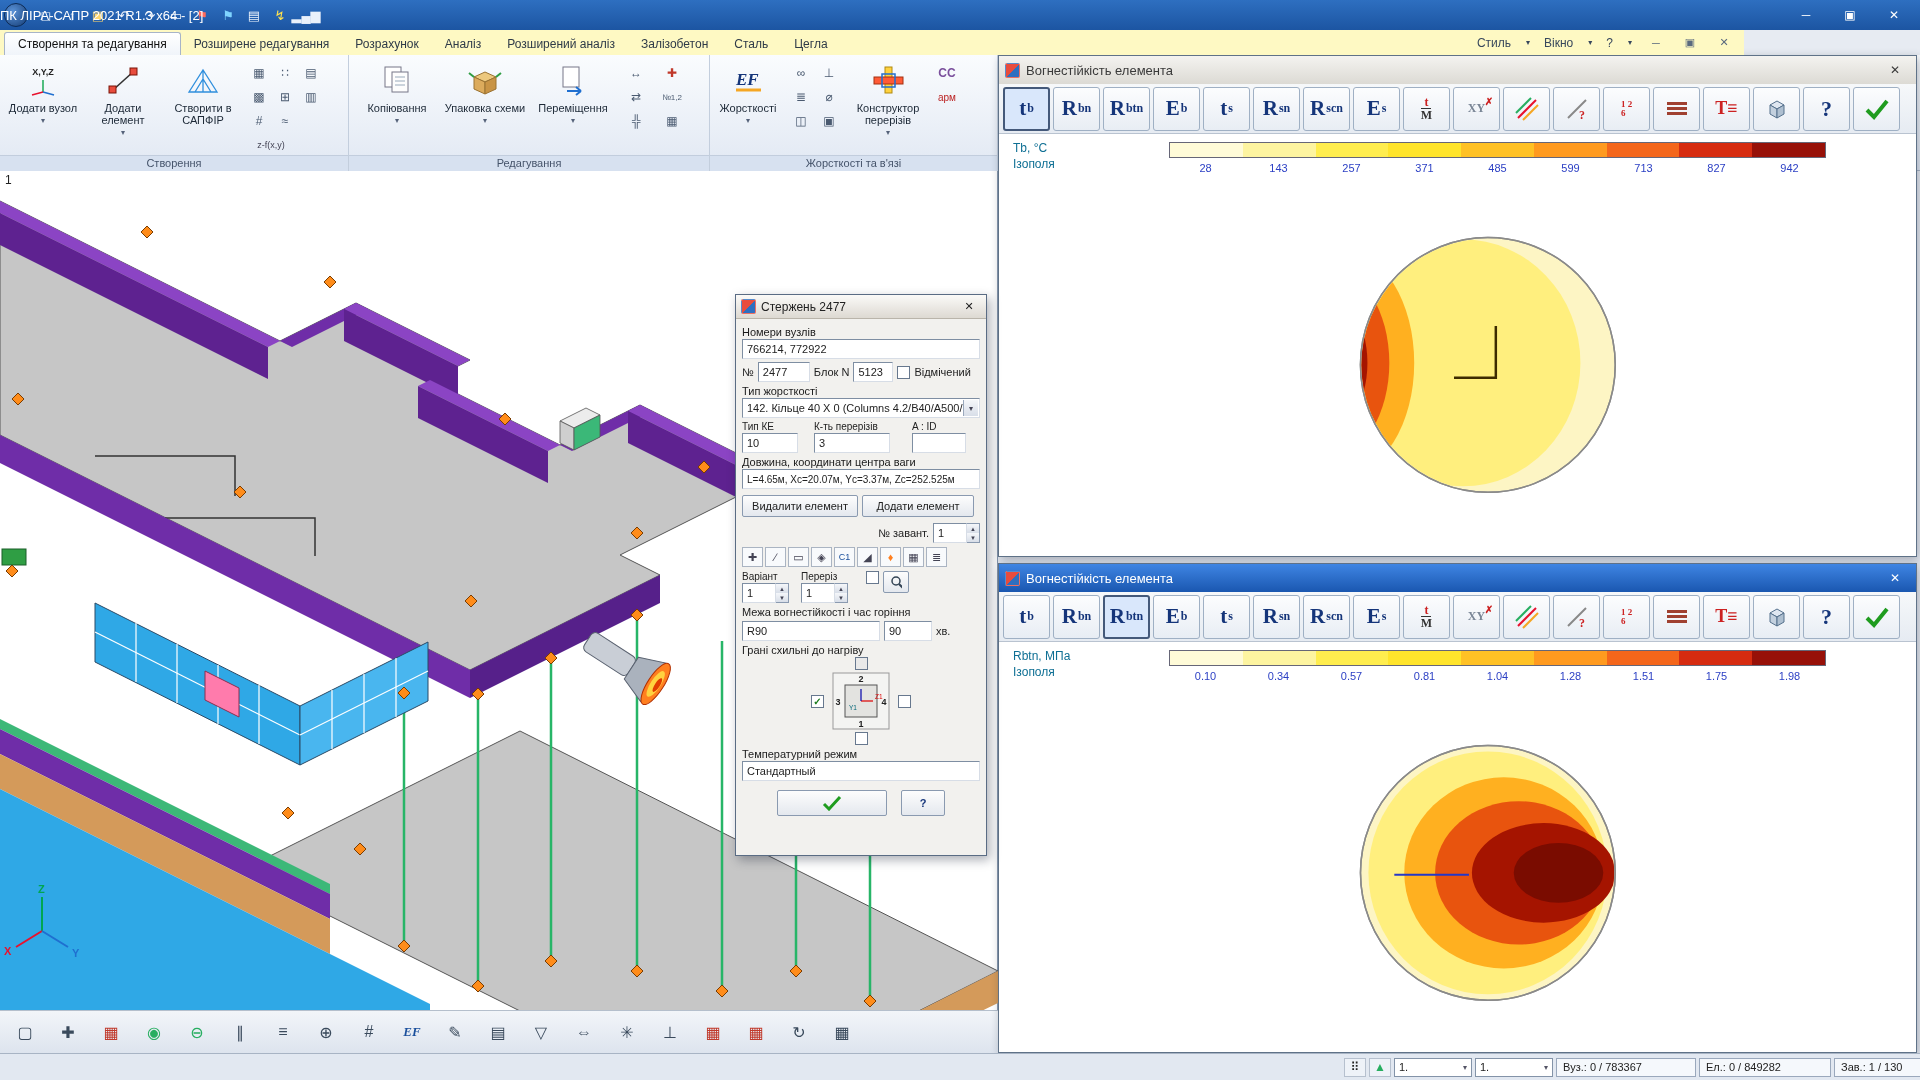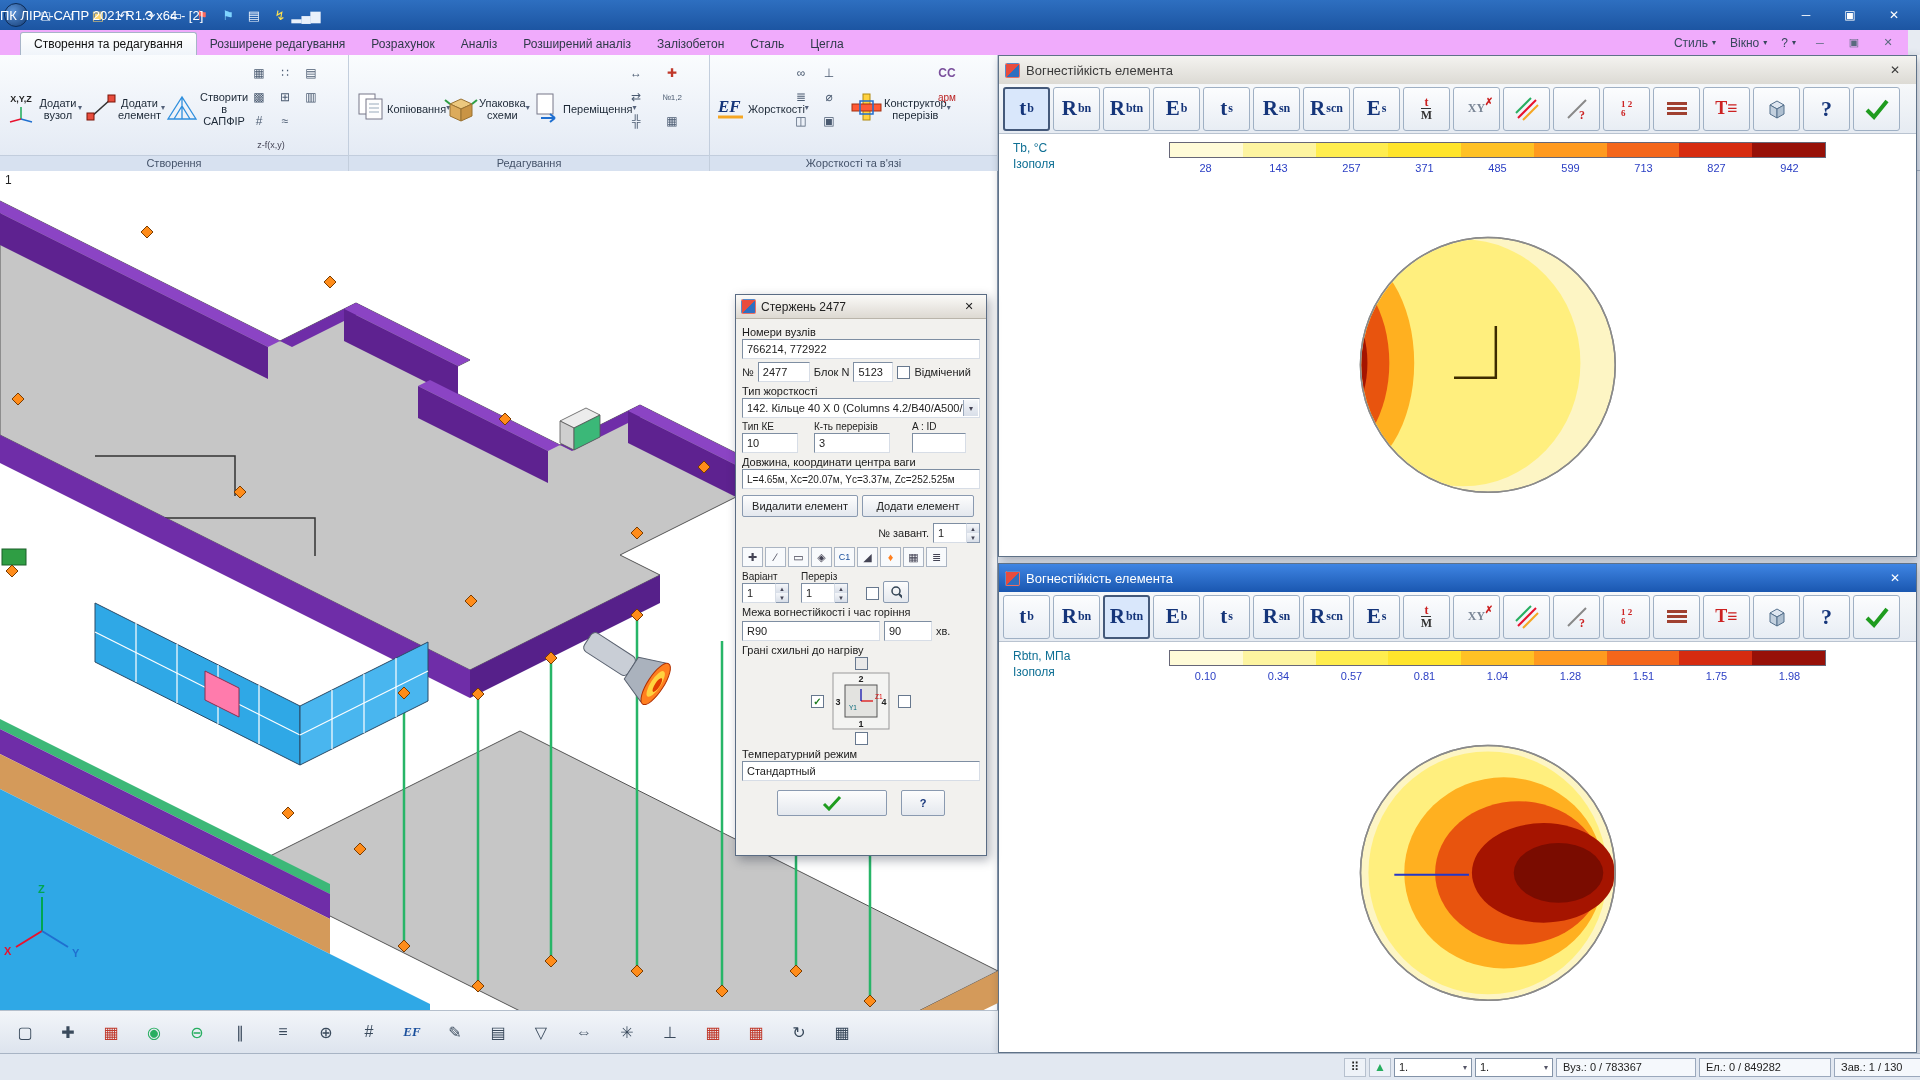--- a/index.html
+++ b/index.html
@@ -13,32 +13,32 @@
   .qa-btn{width:24px;height:22px;display:flex;align-items:center;justify-content:center;font-size:13px;color:#eaf1fb;border-radius:2px}
   .qa-btn:nth-child(4){color:#ffd76e}
   .qa-btn:nth-child(8){color:#ff6b5e}
   .qa-btn:nth-child(9){color:#7fd4ff}
   .qa-btn:nth-child(11){color:#ffe24e}
   #title-text{position:absolute;left:0;right:0;font-size:13px;pointer-events:none}
   .win-ctrls{margin-left:auto;display:flex}
   .win-ctrl{width:44px;height:26px;display:flex;align-items:center;justify-content:center;font-size:12px}
 
   
-  #tabrow{position:absolute;left:0;top:30px;width:1908px;height:25px;background:#f0abfc;display:flex;align-items:flex-end;padding-left:20px;z-index:49}
+  #tabrow{position:absolute;left:0;top:30px;width:1744px;height:25px;background:#fef9c3;display:flex;align-items:flex-end;padding-left:4px;z-index:49}
   .rtab{height:23px;padding:0 13px;display:flex;align-items:center;font-size:12px;color:#2e3a48;white-space:nowrap}
   .rtab.active{background:linear-gradient(#ffffff,#f0f4fa);border:1px solid #a7b4c8;border-bottom:none;border-radius:3px 3px 0 0;color:#111}
   #tabrow-right{margin-left:auto;display:flex;align-items:center;gap:14px;padding-right:10px;height:100%}
-  .menu-item{display:flex;align-items:center;gap:4px;color:#37475c;font-size:12px}
+  .menu-item{display:flex;align-items:center;gap:15px;color:#37475c;font-size:12px}
   .mdi-ctrl{width:20px;text-align:center;color:#5a6a7e;font-size:11px}
 
   
   #ribbon{position:absolute;left:0;top:55px;width:1920px;height:116px;background:linear-gradient(#fafcfe,#e1e8f3);border-bottom:1px solid #aab6c6;z-index:10}
   .rgroup{position:absolute;top:0;height:116px;border-right:1px solid #c3cedd}
   .rgroup .caption{position:absolute;left:0;right:0;bottom:0;height:16px;background:#d7e1f0;border-top:1px solid #c2cddd;text-align:center;font-size:11px;color:#45536a;line-height:15px}
-  .bigbtn{position:absolute;top:4px;width:78px;height:92px;display:flex;flex-direction:row;align-items:center;border-radius:3px;padding-top:3px}
+  .bigbtn{position:absolute;top:4px;width:78px;height:92px;display:flex;flex-direction:column;align-items:center;border-radius:3px;padding-top:3px}
   .bigbtn .bicon{height:36px;display:flex;align-items:center;justify-content:center}
   .bigbtn .blabel{font-size:11px;text-align:center;line-height:12px;color:#1c2836;margin-top:4px}
   .bigbtn .chev{font-size:8px;color:#55627a;margin-top:2px}
   .si{width:22px;height:20px;display:inline-flex;align-items:center;justify-content:center;font-size:12px;color:#4a5a70;border:1px solid transparent;border-radius:2px}
   .si-grid{position:absolute;display:grid;grid-template-columns:repeat(3,24px);grid-auto-rows:22px;gap:2px}
   .zxy{font-size:9px;color:#445;width:46px;height:20px;border:1px solid transparent;display:flex;align-items:center;justify-content:center}
 
   
   #view3d{position:absolute;left:0;top:171px;width:998px;height:839px;background:#fff;border-right:1px solid #8a9ab0;z-index:1}
   #frame-label{position:absolute;left:5px;top:2px;font-size:12px;color:#222;z-index:2}
@@ -798,21 +798,21 @@
       <span class="d-ico">∕</span>
       <span class="d-ico">▭</span>
       <span class="d-ico">◈</span>
       <span class="d-ico">C1</span>
       <span class="d-ico">◢</span>
       <span class="d-ico">♦</span>
       <span class="d-ico">▦</span>
       <span class="d-ico">≣</span>
     </div>
 
-    <div class="d-row" style="align-items:flex-end">
+    <div class="d-row" style="align-items:flex-start">
       <div>
         <div class="col-label">Варіант</div>
         <span class="spin">
           <span class="fld">1</span>
           <span class="arrs">
               <i>▲</i>
               <i>▼</i>
             </span>
         </span>
       </div>

